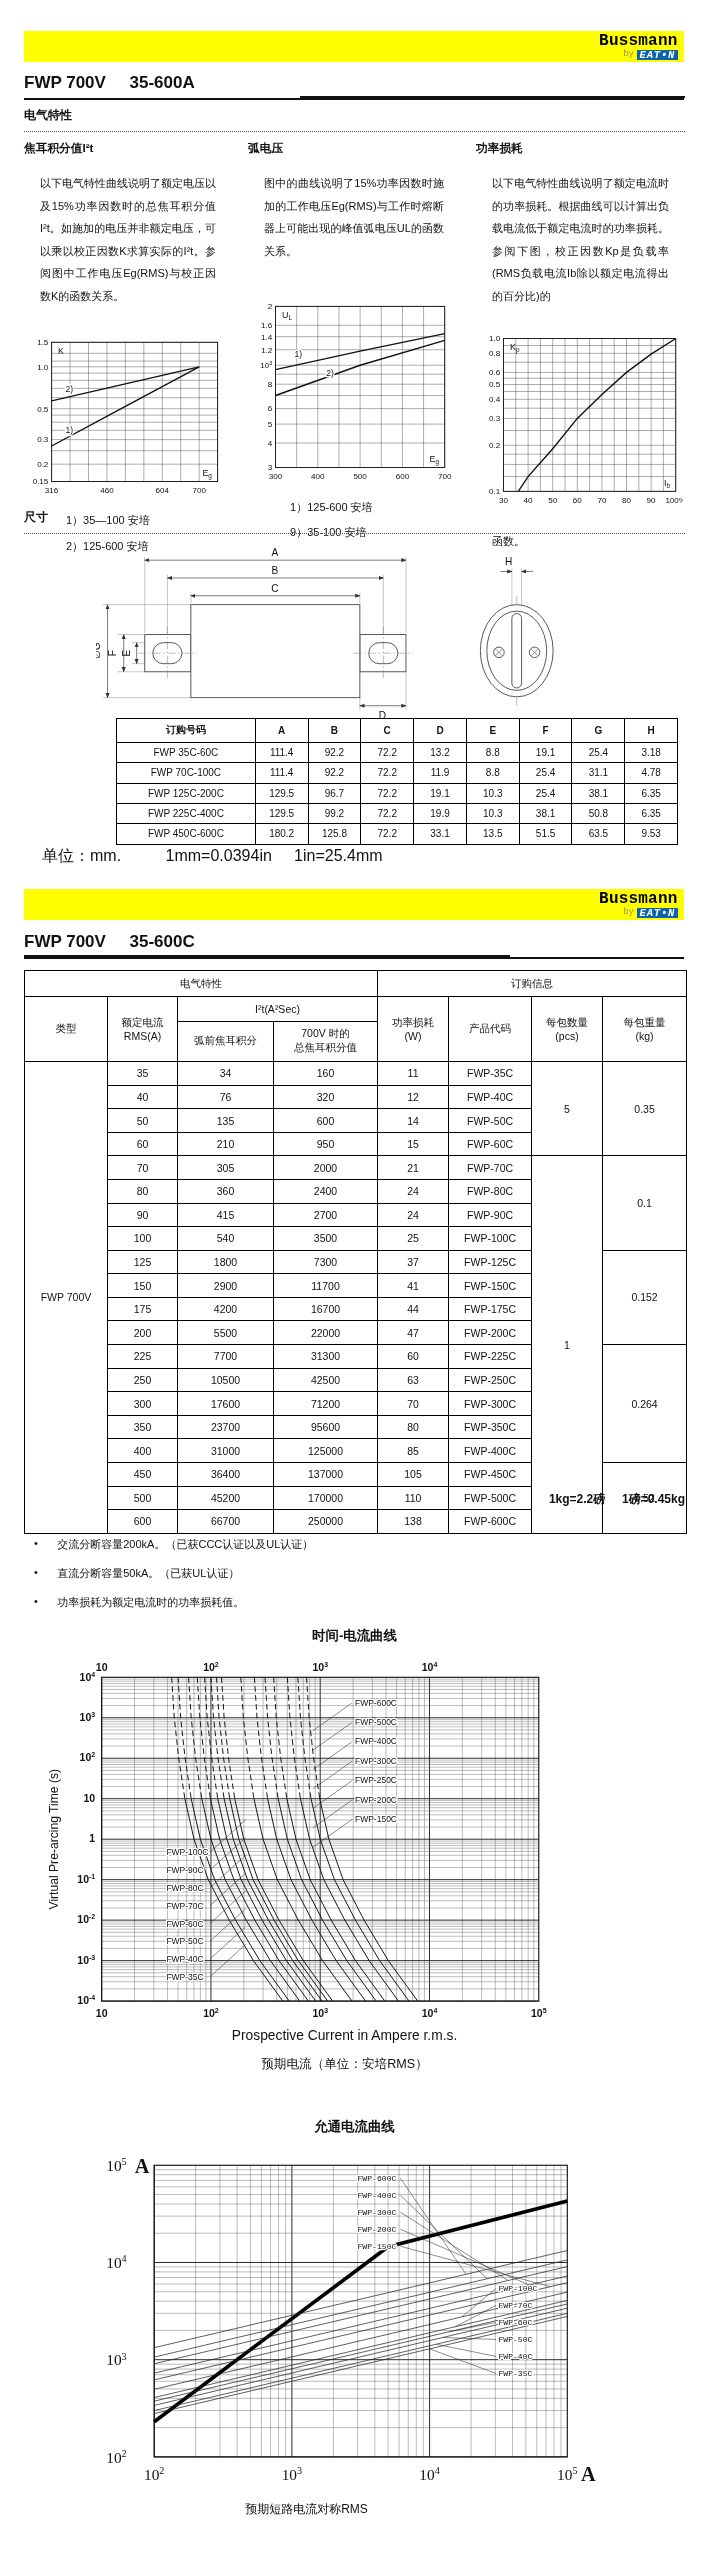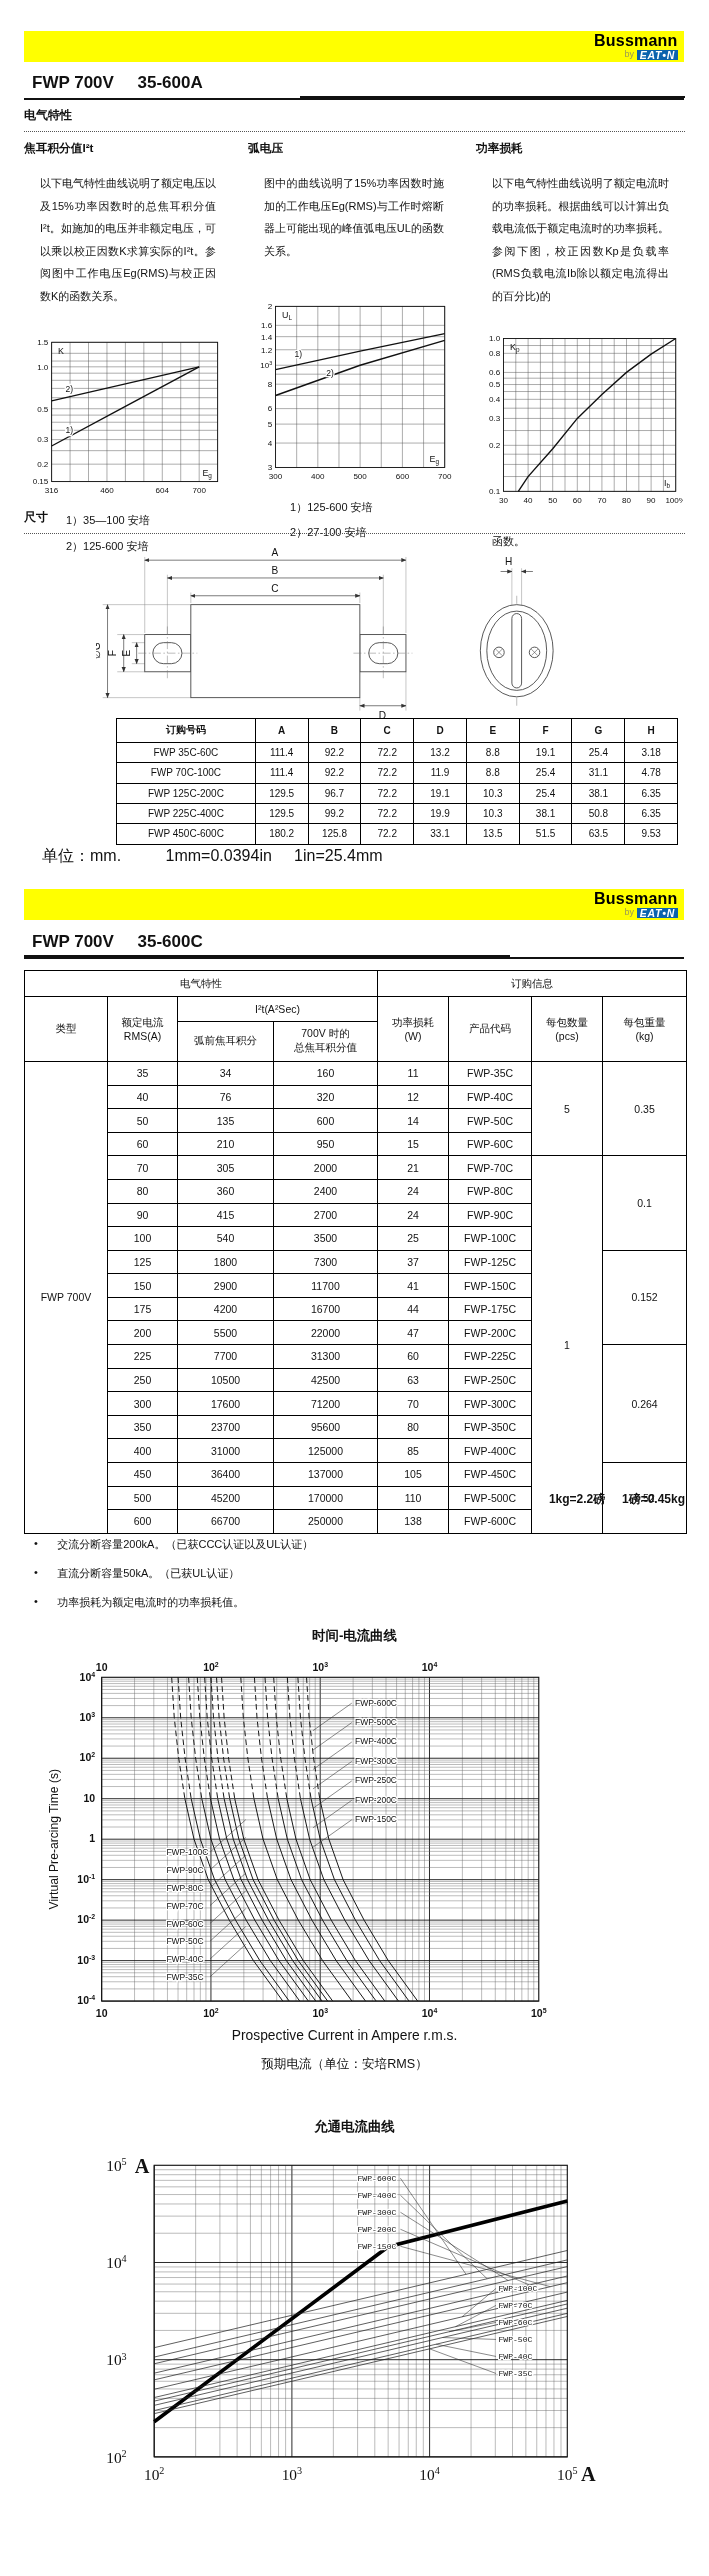--- a/index.html
+++ b/index.html
@@ -1,25 +1,25 @@
 <!DOCTYPE html>
 <html style="font-size:13px"><head>
 <meta charset="utf-8">
 <style>
   html,body{margin:0;padding:0;background:#e8e8e8;}
   .page{position:relative;width:710px;height:2576px;background:#fff;margin:0 auto;
         font-family:"Liberation Sans",sans-serif;color:#111;overflow:hidden;}
   .banner{position:absolute;left:24px;width:660px;height:31px;background:#ffff00;
           display:flex;justify-content:flex-end;align-items:center;padding-right:6.5px;box-sizing:border-box;}
   .banner1{top:31px}.banner2{top:889px}
-  .brand{text-align:left;line-height:1;}
+  .brand{text-align:left;line-height:1;font-family:Liberation Mono, monospace;}
   .brand-name{font-weight:bold;font-size:16px;letter-spacing:0.2px;color:#000;}
   .brand-by{font-size:9px;color:#9a9a55;margin-top:0.8px;display:flex;align-items:center;justify-content:flex-end;gap:3.2px;}
   .eaton{background:#0b62ad;color:#fff;font-weight:bold;font-style:italic;font-size:10.5px;padding:0 2.4px;letter-spacing:0.8px;}
-  .doc-title{position:absolute;left:24px;font-size:17px;font-weight:bold;white-space:pre;margin-left:8px;}
+  .doc-title{position:absolute;left:24px;font-size:17px;font-weight:bold;white-space:pre;}
   .title1{top:73px}.title2{top:932px}
   .rule{position:absolute;background:#111;height:1.6px;left:24px;width:660px;}
   .rule1{top:98px}.rule1b{top:96px;left:300px;width:385px;height:2.4px;}
   .rule2{top:957px}.rule2b{top:955px;left:24px;width:486px;height:2.4px;}
   .sec-h{position:absolute;left:24px;font-size:12px;font-weight:bold;}
   #sec-elec{top:107px}#sec-dim{top:509px}
   .dots{position:absolute;left:24px;width:661px;border-top:1.6px dotted #555;height:0;}
   #dots1{top:131px}#dots2{top:533px}
   .cols{position:absolute;top:141px;left:24px;width:661px;display:flex;gap:16px;}
   .col h3{font-size:11.7px;margin:0 0 8px 0;}
@@ -172,21 +172,21 @@
           <text x="243" y="222" text-anchor="middle" font-size="10">700</text>
           <path d="M34.0,87.1 L138.5,64.3 L243.0,42.7 " fill="none" stroke="#111" stroke-width="1.7"></path>
           <text x="57.5125" y="71.71061614351451" font-size="10.5" style="paint-order:stroke;stroke:#fff;stroke-width:3px;">1)</text>
           <path d="M34.0,119.1 L138.5,81.7 L243.0,51.0 " fill="none" stroke="#111" stroke-width="1.7"></path>
           <text x="96.69999999999999" y="95.11744705842833" font-size="10.5" style="paint-order:stroke;stroke:#fff;stroke-width:3px;">2)</text>
           <text x="42" y="23" text-anchor="start" font-size="11">U<tspan dy="2.42" font-size="7.92">L</tspan></text>
           <text x="236" y="201" text-anchor="end" font-size="11">E<tspan dy="2.42" font-size="7.92">g</tspan></text>
         </svg>
       <div class="legend">
         <div>1）125-600 安培</div>
-        <div>2）27-100 安培</div>
+        <div>9）35-100 安培</div>
       </div>
     </div>
     <div class="col col3">
       <h3>功率损耗</h3>
       <p>以下电气特性曲线说明了额定电流时的功率损耗。根据曲线可以计算出负载电流低于额定电流时的功率损耗。参阅下图，校正因数Kp是负载率(RMS负载电流Ib除以额定电流得出的百分比)的</p>
       <svg width="207" height="180" viewBox="0 0 256 222">
           <line x1="34" y1="9" x2="34" y2="198" stroke="#555" stroke-width="0.6"></line>
           <line x1="49.214285714285715" y1="9" x2="49.214285714285715" y2="198" stroke="#555" stroke-width="0.6"></line>
           <line x1="64.42857142857143" y1="9" x2="64.42857142857143" y2="198" stroke="#555" stroke-width="0.6"></line>
           <line x1="79.64285714285714" y1="9" x2="79.64285714285714" y2="198" stroke="#555" stroke-width="0.6"></line>
@@ -881,15 +881,16 @@
       <line x1="542" y1="198" x2="492" y2="224.22445847543418" stroke="#333" stroke-width="0.7"></line>
       <text x="545" y="222" font-size="10" font-family="&quot;Liberation Mono&quot;,monospace" style="paint-order:stroke;stroke:#fff;stroke-width:3px;">FWP-60C</text>
       <line x1="542" y1="219" x2="484" y2="230.5252995322311" stroke="#333" stroke-width="0.7"></line>
       <text x="545" y="243" font-size="10" font-family="&quot;Liberation Mono&quot;,monospace" style="paint-order:stroke;stroke:#fff;stroke-width:3px;">FWP-50C</text>
       <line x1="542" y1="240" x2="476" y2="237.63361471255084" stroke="#333" stroke-width="0.7"></line>
       <text x="545" y="264" font-size="10" font-family="&quot;Liberation Mono&quot;,monospace" style="paint-order:stroke;stroke:#fff;stroke-width:3px;">FWP-40C</text>
       <line x1="542" y1="261" x2="468" y2="245.91202851225898" stroke="#333" stroke-width="0.7"></line>
       <text x="545" y="285" font-size="10" font-family="&quot;Liberation Mono&quot;,monospace" style="paint-order:stroke;stroke:#fff;stroke-width:3px;">FWP-35C</text>
       <line x1="542" y1="282" x2="460" y2="251.62184995396277" stroke="#333" stroke-width="0.7"></line>
     </svg>
+  <div class="axis-label lt-caption">预期短路电流对称RMS</div>
 
 </div>
 
 
 </body></html>

